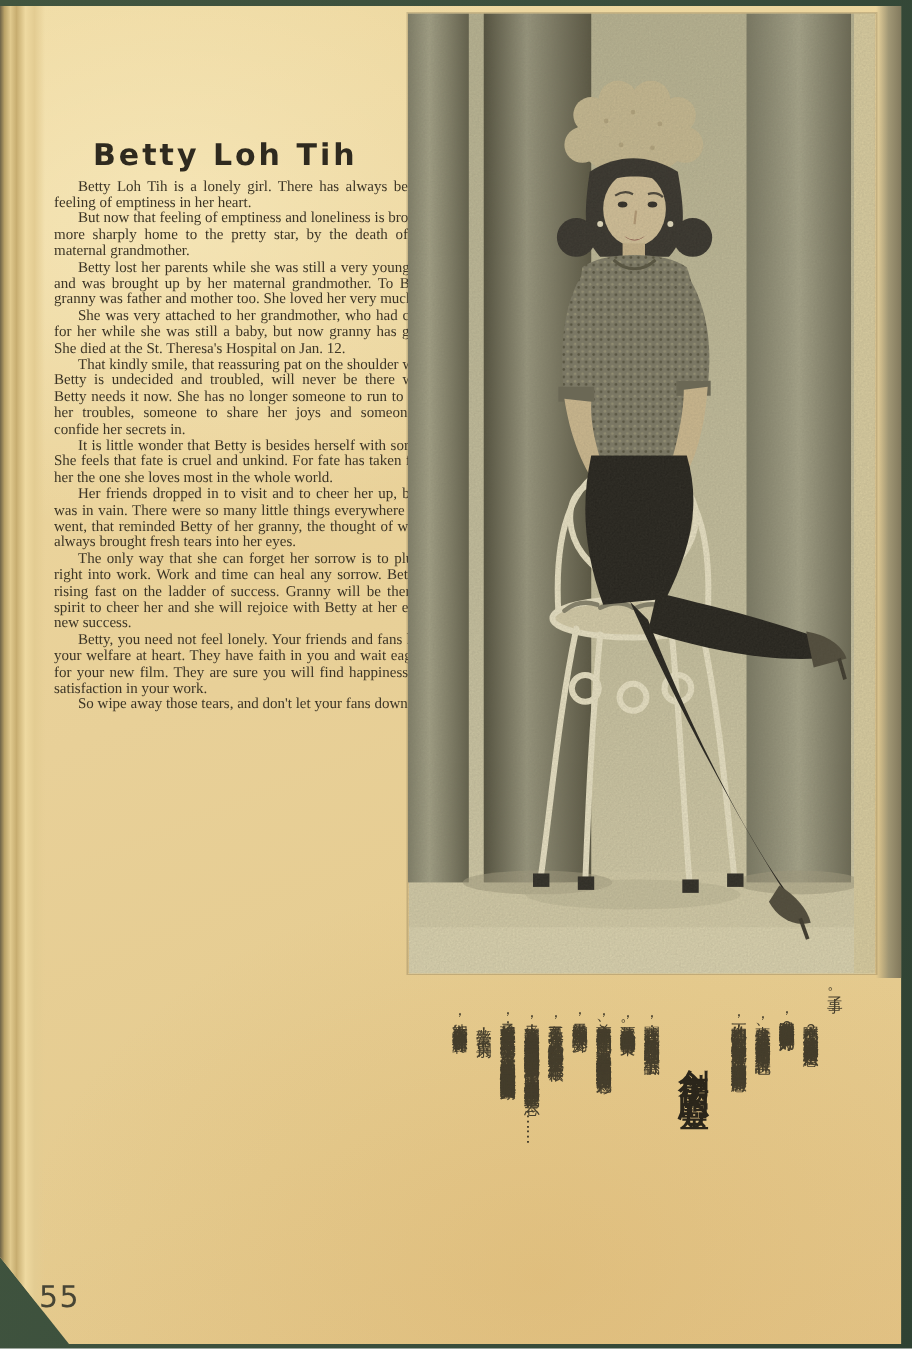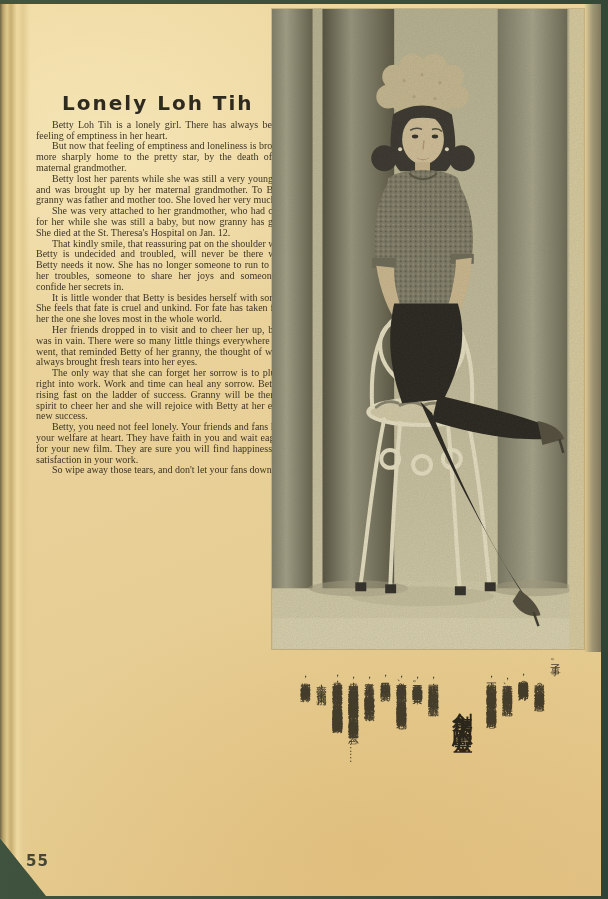--- a/index.html
+++ b/index.html
@@ -55,32 +55,32 @@
   .chinese p.cont{text-indent:0;}
   .cn-title{
     margin:0;margin-block-start:8px;margin-block-end:8px;
     padding-inline-start:40px;
     font-size:20px;line-height:26px;letter-spacing:4px;
     font-weight:700;color:#2b261b;
   }
   
   .pageno{
     position:absolute;left:26px;top:848px;
-    font-family:"DejaVu Sans",sans-serif;font-weight:bold;
-    font-size:15px;color:#474535;letter-spacing:1px;
+    font-family:"DejaVu Sans",sans-serif;font-weight:normal;
+    font-size:20px;color:#474535;letter-spacing:1px;
   }
 </style>
 </head>
 <body>
 
 <div class="page">
   <div class="curl"></div>
 
   <div class="english">
-    <h1>Lonely Loh Tih</h1>
+    <h1>Betty Loh Tih</h1>
     <p>Betty Loh Tih is a lonely girl.  There has always been a feeling of emptiness in her heart.</p>
     <p>But now that feeling of emptiness and loneliness is brought more sharply home to the pretty star, by the death of her maternal grandmother.</p>
     <p>Betty lost her parents while she was still a very young girl and was brought up by her maternal grandmother.  To Betty, granny was father and mother too.  She loved her very much.</p>
     <p>She was very attached to her grandmother, who had cared for her while she was still a baby, but now granny has gone. She died at the St. Theresa's Hospital on Jan. 12.</p>
     <p>That kindly smile, that reassuring pat on the shoulder when Betty is undecided and troubled, will never be there when Betty needs it now.  She has no longer someone to run to with her troubles, someone to share her joys and someone to confide her secrets in.</p>
     <p>It is little wonder that Betty is besides herself with sorrow.  She feels that fate is cruel and unkind.  For fate has taken from her the one she loves most in the whole world.</p>
     <p>Her friends dropped in to visit and to cheer her up, but it was in vain.  There were so many little things everywhere they went, that reminded Betty of her granny, the thought of whom always brought fresh tears into her eyes.</p>
     <p>The only way that she can forget her sorrow is to plunge right into work.  Work and time can heal any sorrow.  Betty is rising fast on the ladder of success.  Granny will be there in spirit to cheer her and she will rejoice with Betty at her every new success.</p>
     <p>Betty, you need not feel lonely.  Your friends and fans have your welfare at heart. They have faith in you and wait eagerly for your new film.  They are sure you will find happiness and satisfaction in your work.</p>
     <p>So wipe away those tears, and don't let your fans down.</p>

